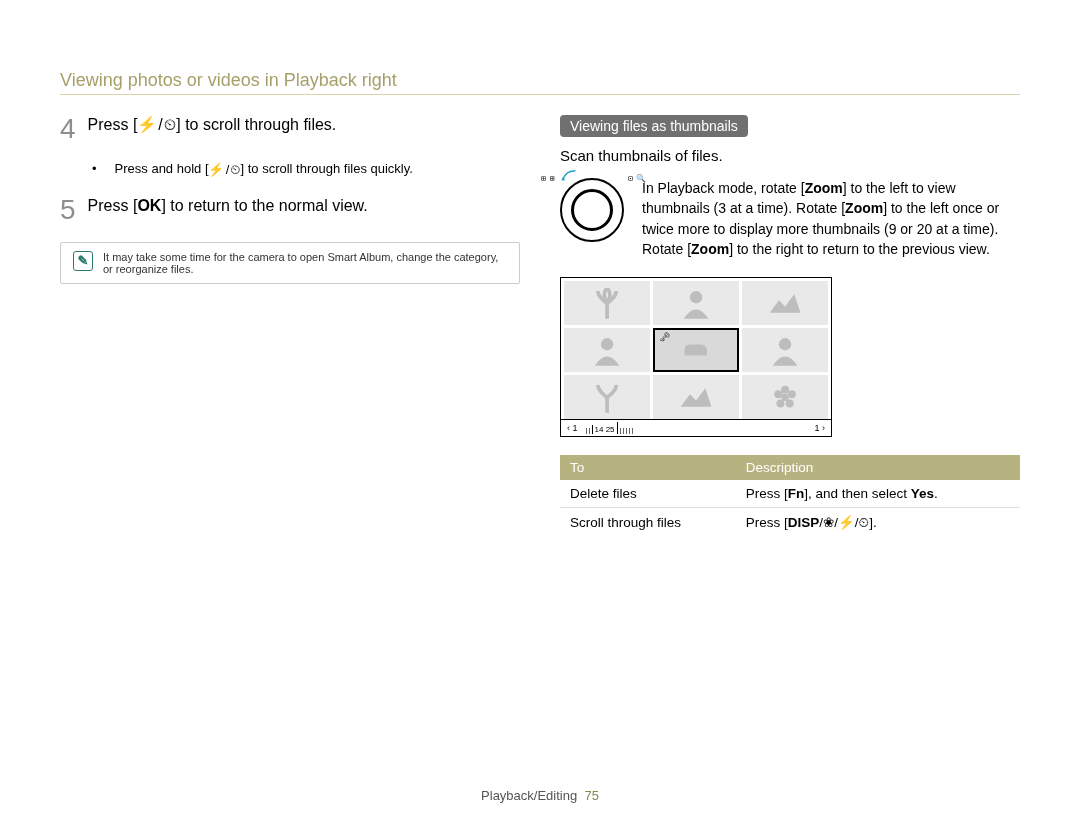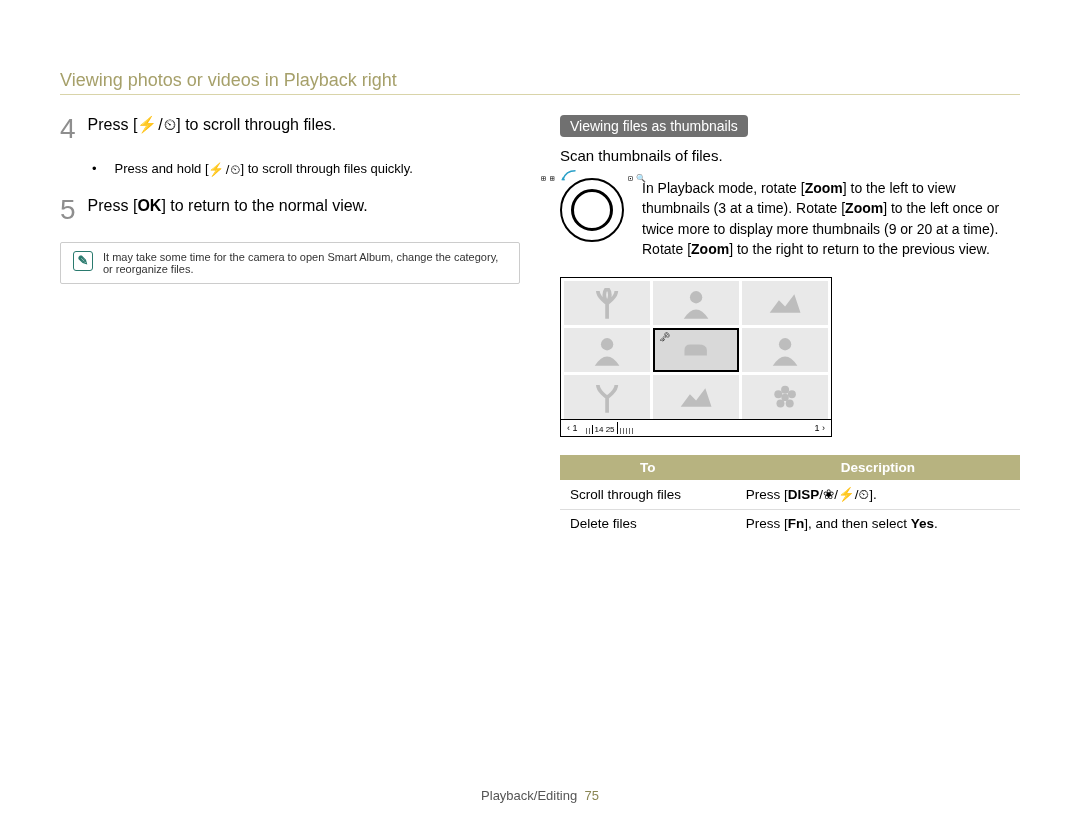--- a/index.html
+++ b/index.html
@@ -85,21 +85,21 @@
     background:#555;color:#fff;padding:2px 6px;gap:8px;
   }
   .bar2 .menu{
     border:1px solid #fff;padding:0 3px;font-size:7px;border-radius:2px;
   }
   .bar2 .date{background:#fff;color:#000;padding:0 6px;border-radius:2px;}
   .bar2 .pgs{margin-left:auto;}
   
   table.ops{width:100%;border-collapse:collapse;font-size:13.5px;}
   table.ops th{
-    background:#b7b380;color:#fff;text-align:center;font-weight:700;
+    background:#b7b380;color:#fff;text-align:left;font-weight:400;
     padding:5px 10px;
   }
   table.ops td{padding:6px 10px;border-bottom:1px solid #ddd;}
   table.ops tr:last-child td{border-bottom:none;}
   .disp{font-weight:700;font-family:Arial,sans-serif;}
   .fn{font-weight:700;font-family:Arial,sans-serif;}
   
   .footer{
     position:absolute;bottom:12px;left:0;right:0;text-align:center;
     font-size:13px;color:#555;
@@ -253,31 +253,31 @@
     
     <table class="ops">
       <thead>
         <tr>
           <th>To</th>
           <th>Description</th>
         </tr>
       </thead>
       <tbody>
         <tr>
+          <td>Delete files</td>
+          <td>
+            <span>Press [</span><span class="fn">Fn</span><span>], and then select </span><span class="bold">Yes</span><span>.</span>
+          </td>
+        </tr>
+        <tr>
           <td>Scroll through files</td>
           <td>
             <span>Press [</span><span class="disp">DISP</span><span>/</span><span>❀</span><span>/</span><span class="flash-icon">⚡</span><span>/</span><span>⏲</span><span>].</span>
           </td>
         </tr>
-        <tr>
-          <td>Delete files</td>
-          <td>
-            <span>Press [</span><span class="fn">Fn</span><span>], and then select </span><span class="bold">Yes</span><span>.</span>
-          </td>
-        </tr>
       </tbody>
     </table>
 
   </div>
 </div>
 
 <div class="footer">
   <span>Playback/Editing</span>&nbsp;
   <span class="pg">75</span>
 </div>

